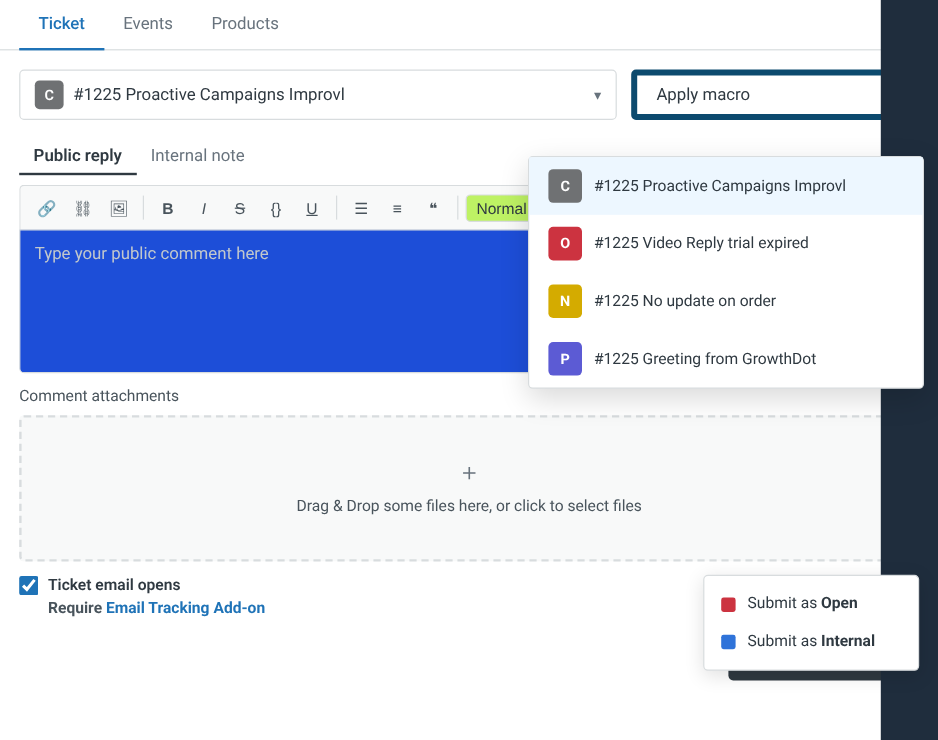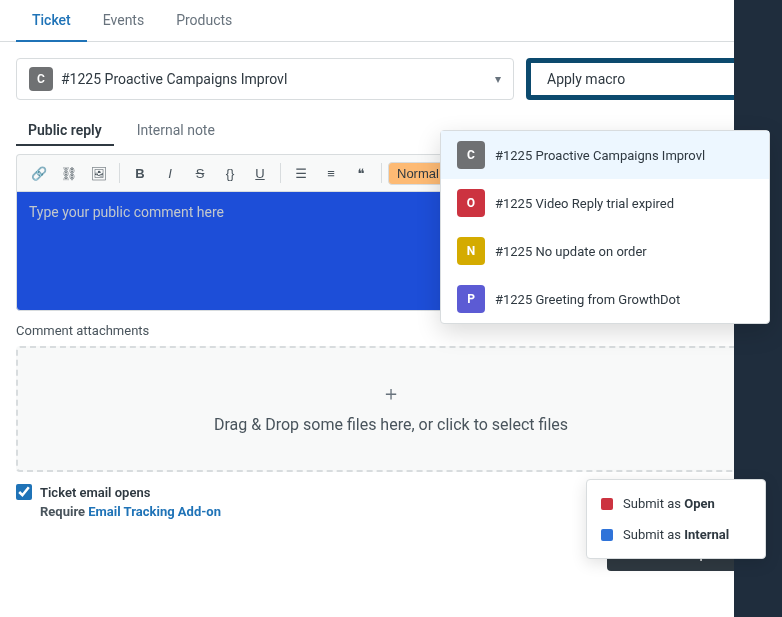--- a/index.html
+++ b/index.html
@@ -92,21 +92,21 @@
       justify-content: space-between;
     }
     .macro-label {
       color: #2f3941;
       font-size: 14px;
     }
 
     
     .reply-tabs {
       display: flex;
-      gap: 11px;
+      gap: 0;
       margin-bottom: 8px;
     }
     .reply-tab {
       padding: 6px 12px;
       cursor: pointer;
       font-size: 14px;
       color: #68737d;
       border-bottom: 2px solid transparent;
     }
     .reply-tab.active {
@@ -144,21 +144,21 @@
       height: 20px;
       background: #d8dcde;
       margin: 0 4px;
     }
     .format-select {
       border: 1px solid #d8dcde;
       border-radius: 4px;
       padding: 3px 24px 3px 8px;
       font-size: 13px;
       color: #2f3941;
-      background: #fdba74;
+      background: #bef264;
       cursor: pointer;
       appearance: none;
       -webkit-appearance: none;
       position: relative;
     }
     .format-wrapper {
       position: relative;
       display: flex;
       align-items: center;
     }
@@ -194,21 +194,21 @@
       padding: 32px 16px;
       text-align: center;
       background: #f8f9f9;
     }
     .drop-icon {
       font-size: 20px;
       color: #68737d;
       margin-bottom: 8px;
     }
     .drop-text {
-      font-size: 16px;
+      font-size: 13px;
       color: #49545c;
       margin-bottom: 4px;
     }
     .drop-subtext {
       font-size: 12px;
       color: #68737d;
       font-style: italic;
     }
 
     

